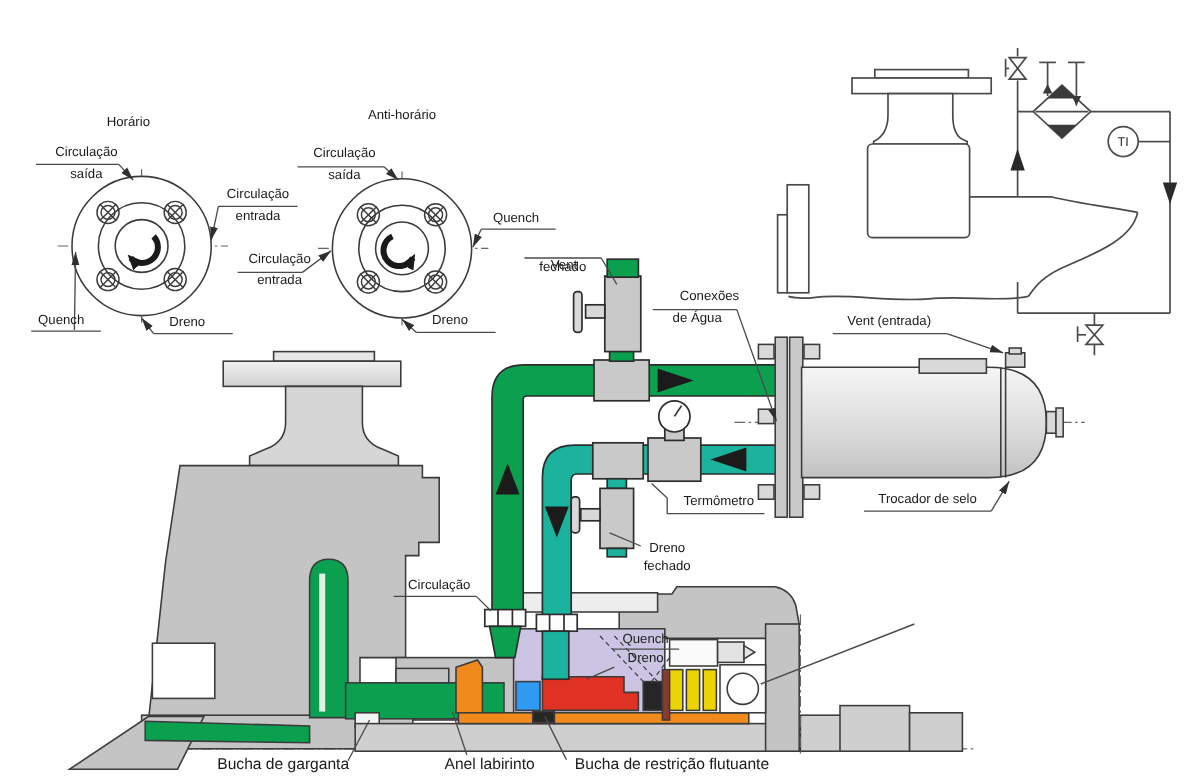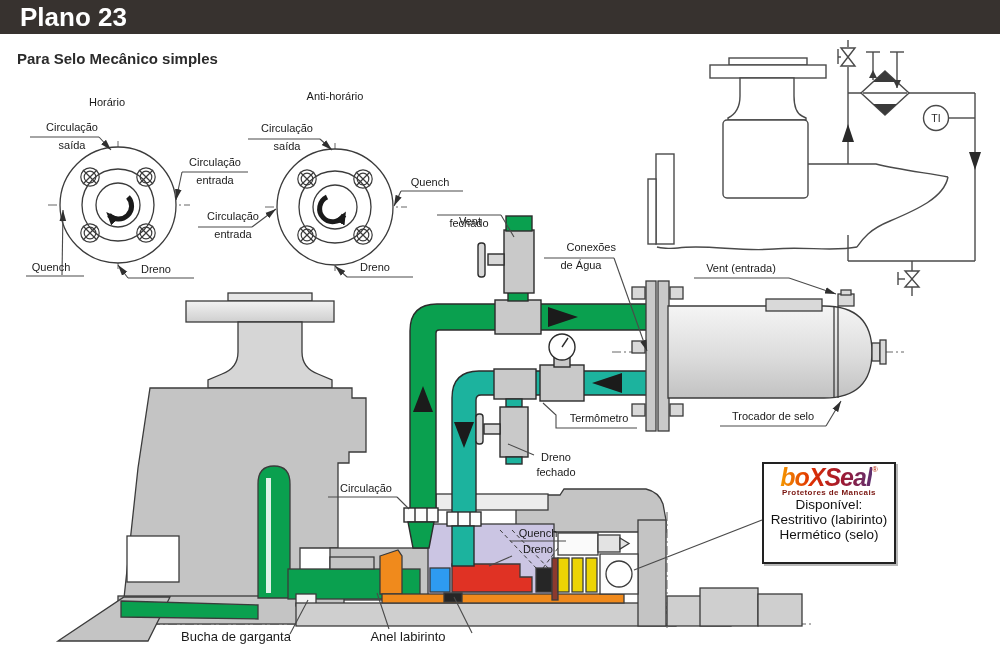--- a/index.html
+++ b/index.html
@@ -18,22 +18,20 @@
              -webkit-background-clip:text;background-clip:text;color:transparent;display:inline-block;}
   .brandreg{font-size:8px;vertical-align:top;color:#b02000;}
   .brandtag{font-size:8px;font-weight:bold;color:#7a1510;letter-spacing:.4px;margin-top:-2px;}
   .brandline{font-size:13.5px;color:#111;line-height:1.12;}
 </style>
 </head>
 <body>
 
 <div class="stage">
 
-  <div class="hdr">Plano 23</div>
-  <div class="subtitle">Para Selo Mecânico simples</div>
 
   <svg class="art" width="1000" height="650" viewBox="0 0 1000 650">
     <defs>
       <marker id="arr" markerUnits="userSpaceOnUse" markerWidth="12" markerHeight="9" refX="11" refY="4.5" orient="auto">
         <polygon points="0,1.2 11,4.5 0,7.8" fill="#2f2f2f"></polygon>
       </marker>
       <marker id="arrR" markerUnits="userSpaceOnUse" markerWidth="13" markerHeight="11" refX="9" refY="5.5" orient="auto">
         <polygon points="0,0 13,5.5 0,11" fill="#1a1a1a"></polygon>
       </marker>
       <linearGradient id="shellGrad" x1="0" y1="0" x2="0" y2="1">
@@ -335,22 +333,16 @@
   <div class="lbl" style="left:560px;top:412px;width:78px;">Termômetro</div>
   <div class="lbl" style="left:528px;top:451px;width:56px;">Dreno</div>
   <div class="lbl" style="left:524px;top:466px;width:64px;">fechado</div>
   <div class="lbl" style="left:334px;top:482px;width:64px;">Circulação</div>
   <div class="lbl" style="left:512px;top:527px;width:52px;">Quench</div>
   <div class="lbl" style="left:512px;top:543px;width:52px;">Dreno</div>
   <div class="lbl" style="left:722px;top:410px;width:102px;">Trocador de selo</div>
 
   <div class="lbl-lg" style="left:178px;top:629px;width:116px;">Bucha de garganta</div>
   <div class="lbl-lg" style="left:352px;top:629px;width:112px;">Anel labirinto</div>
-
-  <div class="brandbox">
-    <div><span class="brandlogo">boXSeal</span><span class="brandreg">®</span></div>
-    <div class="brandtag">Protetores de Mancais</div>
-    <div class="brandline">Disponível:</div>
-    <div class="brandline">Restritivo (labirinto)</div>
-    <div class="brandline">Hermético (selo)</div>
-  </div>
+  <div class="lbl-lg" style="left:462px;top:629px;width:196px;">Bucha de restrição flutuante</div>
+
 
 </div>
 
 </body></html>

